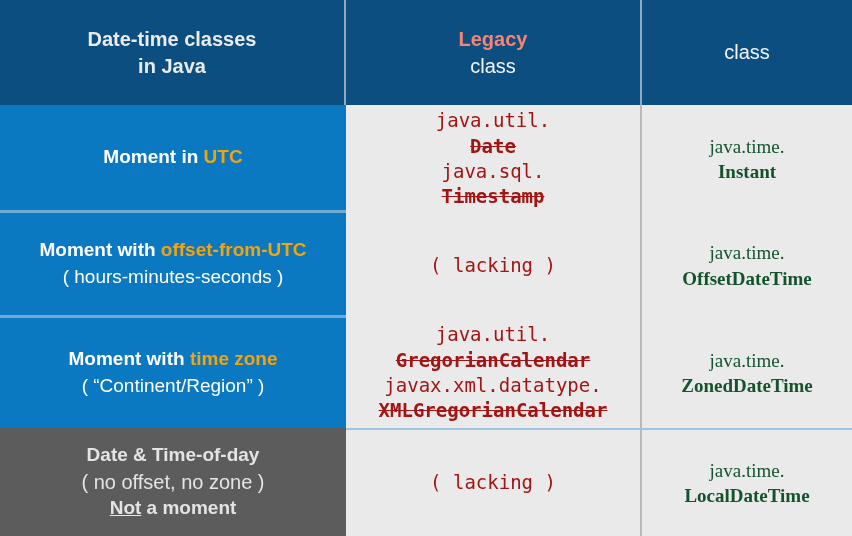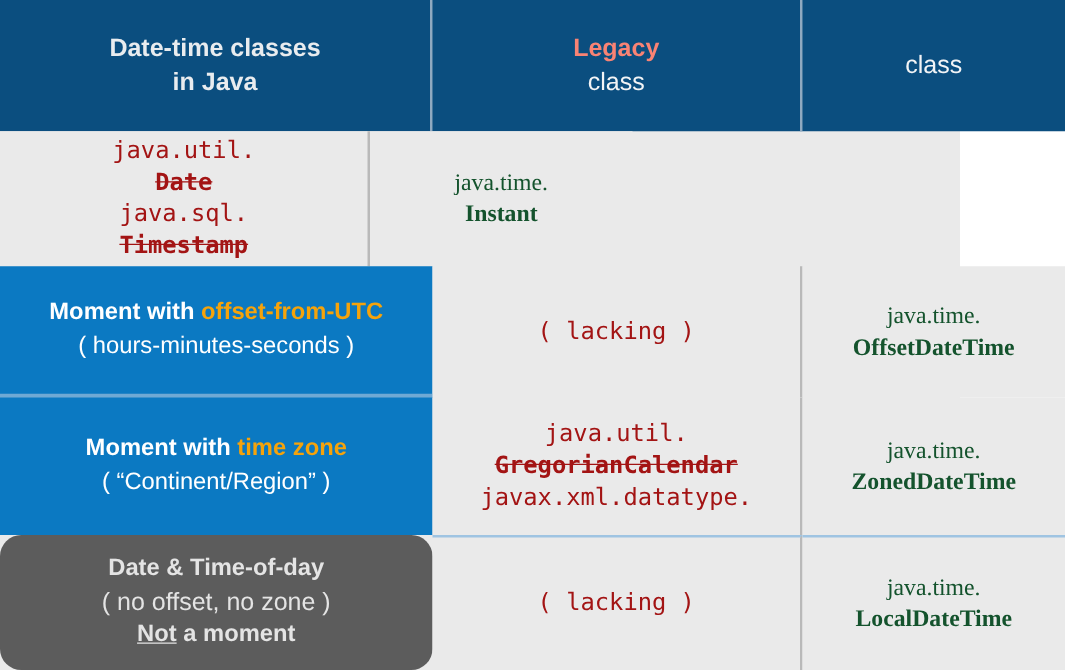--- a/index.html
+++ b/index.html
@@ -86,21 +86,20 @@
     margin-top: 2px;
   }
 
   
   .lbl-gray {
     background: #5c5c5c;
     color: #e4e4e4;
     font-weight: bold;
     font-size: 19px;
     line-height: 1.30;
-    border-radius: 17px;
   }
   .lbl-gray .sub {
     font-weight: normal;
     font-size: 20px;
     margin-top: 1px;
   }
   .lbl-gray .emph {
     font-weight: bold;
     text-decoration: underline;
   }
@@ -143,20 +142,23 @@
     <div class="cell col-legacy hdr">
       <div class="kw-legacy">Legacy</div>
       <div class="sub">class</div>
     </div>
     <div class="cell col-modern hdr">
       <div class="sub">class</div>
     </div>
   </div>
 
   <div class="row row-body-1">
+    <div class="cell col-label lbl">
+      <div class="nowrap"><span>Moment in </span><span class="accent">UTC</span></div>
+    </div>
     <div class="cell col-legacy code legacy-txt">
       <div class="pkg">java.util.</div>
       <div class="cls">Date</div>
       <div class="pkg">java.sql.</div>
       <div class="cls">Timestamp</div>
     </div>
     <div class="cell col-modern code modern-txt">
       <div class="pkg">java.time.</div>
       <div class="cls">Instant</div>
     </div>
@@ -178,20 +180,21 @@
 
   <div class="row row-body-3">
     <div class="cell col-label lbl last">
       <div class="nowrap"><span>Moment with </span><span class="accent">time zone</span></div>
       <div class="sub">( “Continent/Region” )</div>
     </div>
     <div class="cell col-legacy code legacy-txt">
       <div class="pkg">java.util.</div>
       <div class="cls">GregorianCalendar</div>
       <div class="pkg">javax.xml.datatype.</div>
+      <div class="cls">XMLGregorianCalendar</div>
     </div>
     <div class="cell col-modern code modern-txt">
       <div class="pkg">java.time.</div>
       <div class="cls">ZonedDateTime</div>
     </div>
   </div>
 
   <div class="row row-body-4">
     <div class="cell col-label lbl-gray">
       <div>Date &amp; Time-of-day</div>

